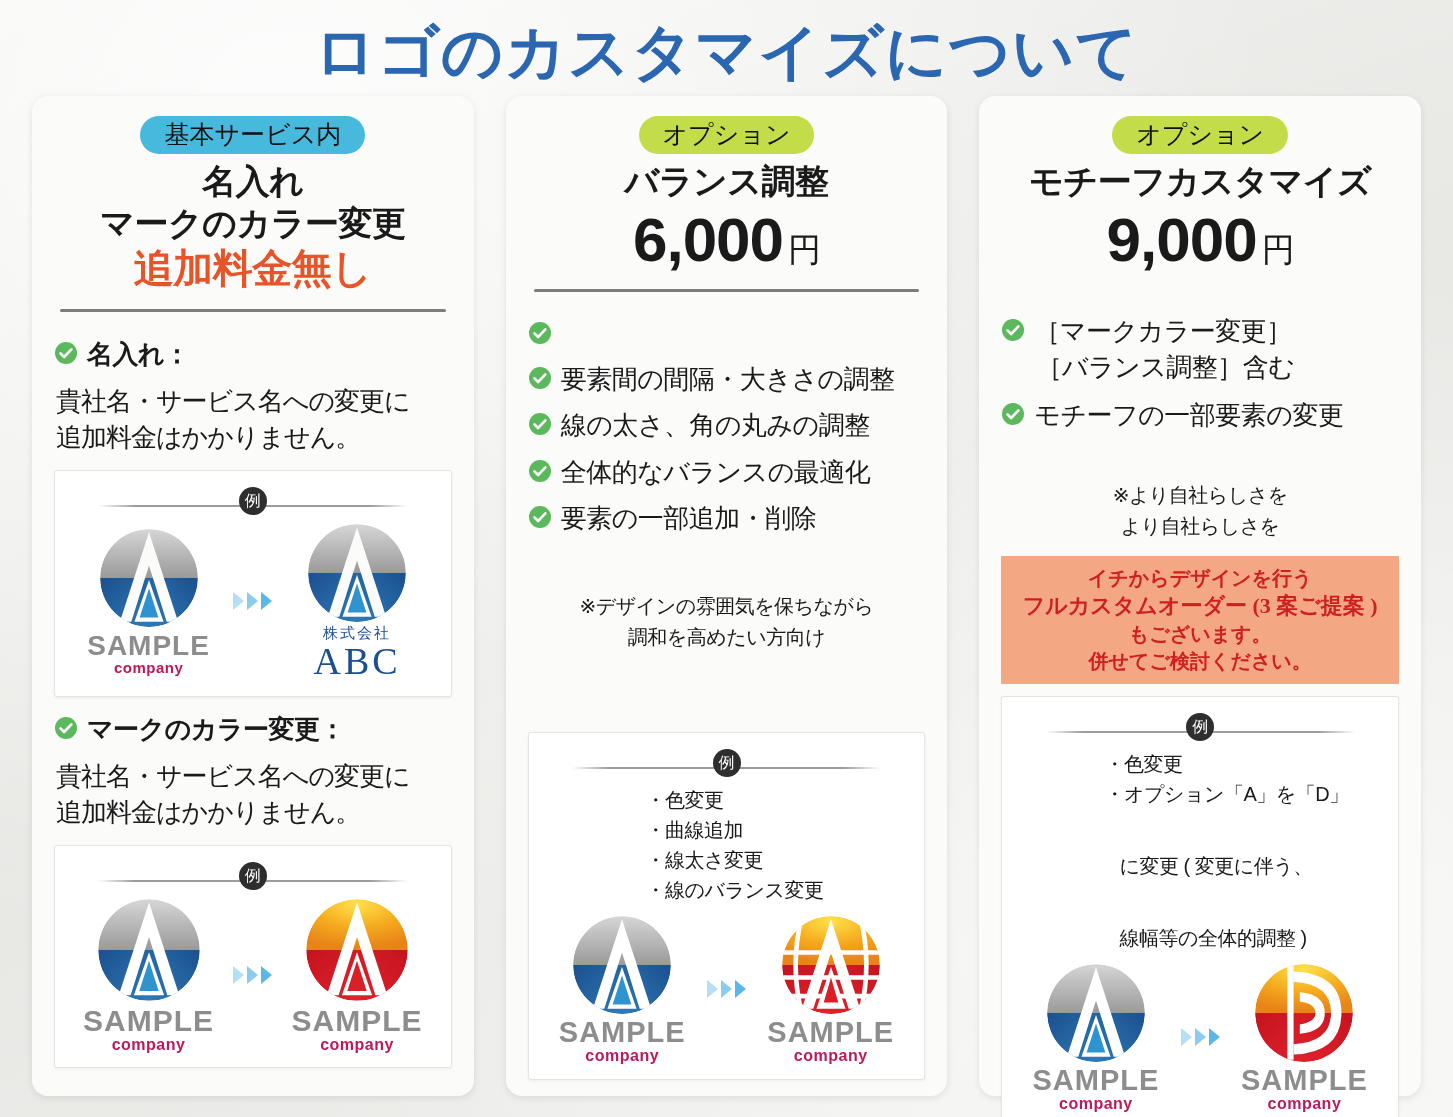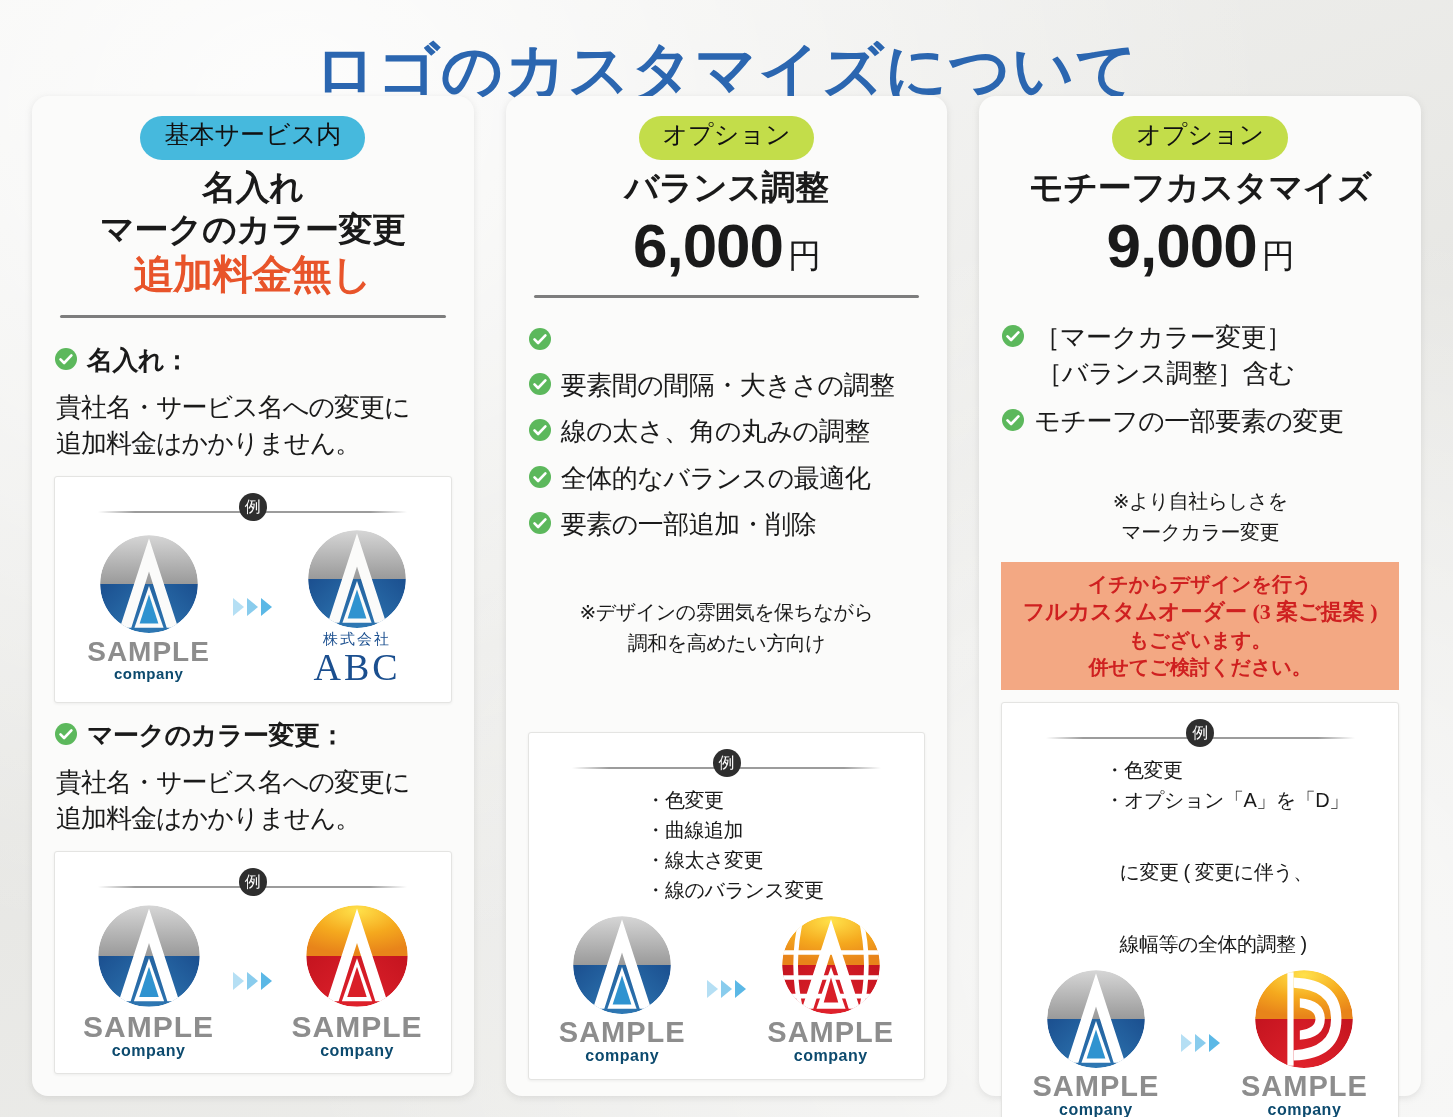--- a/index.html
+++ b/index.html
@@ -28,21 +28,21 @@
 
   .page { position: relative; z-index: 1; width: 1453px; height: 1117px; }
 
   .page-title {
     text-align: center;
     font-size: 61px;
     font-weight: 700;
     color: #2b66b0;
     letter-spacing: 1px;
     line-height: 1;
-    padding-top: 40px;
+    padding-top: 22px;
     height: 96px;
   }
 
   .cards {
     display: flex;
     gap: 32px;
     padding: 0 32px;
     height: 1000px;
   }
 
@@ -54,21 +54,21 @@
     padding: 20px 22px 16px;
     display: flex;
     flex-direction: column;
     position: relative;
   }
 
   .badge-row { text-align: center; }
   .badge {
     display: inline-block;
     border-radius: 999px;
-    padding: 5px 24px 13px;
+    padding: 5px 24px 7px;
     font-size: 25px;
     font-weight: 500;
     line-height: 1.05;
     color: #111;
   }
   .badge.basic  { background: #46b9dd; }
   .badge.option { background: #c3dd4a; }
 
   .card-title {
     text-align: center;
@@ -213,21 +213,21 @@
   .logo-name {
     font-family: "Liberation Sans", sans-serif;
     font-weight: 700;
     color: #8d8d8d;
     letter-spacing: 1px;
     line-height: 1;
   }
   .logo-sub {
     font-family: "Liberation Sans", sans-serif;
     font-weight: 700;
-    color: #0c4a6e;
+    color: #be185d;
     letter-spacing: .5px;
     line-height: 1.1;
   }
   .logo-jp-top {
     color: #1b4f8f;
     font-size: 15px;
     letter-spacing: 2px;
     line-height: 1.1;
     font-weight: 500;
   }
@@ -590,21 +590,21 @@
                 <circle cx="12" cy="12" r="11" fill="#5cb85c"></circle>
                 <path d="M6.5 12.4l3.6 3.6 7.3-7.6" stroke="#fff" stroke-width="2.6" fill="none" stroke-linecap="round" stroke-linejoin="round"></path>
               </svg>
           </span>
           <span class="feature-text normal">モチーフの一部要素の変更</span>
         </div>
       </div>
 
       <div class="note" style="margin-top:34px">
         <span>※より自社らしさを</span>
-        <span class="l2">マークカラー変更</span>
+        <span class="l2">より自社らしさを</span>
       </div>
 
       <div class="callout">
         <div>イチからデザインを行う</div>
         <div class="big">フルカスタムオーダー (3 案ご提案 )</div>
         <div>もございます。</div>
         <div>併せてご検討ください。</div>
       </div>
 
       <div class="spacer"></div>

